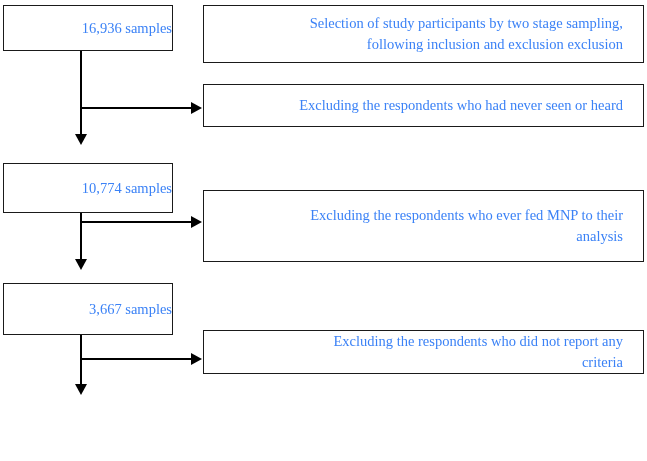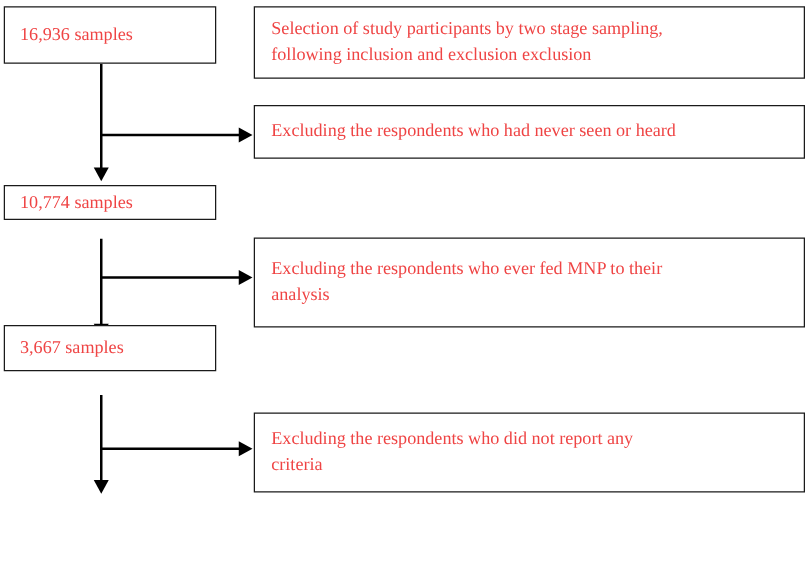--- a/index.html
+++ b/index.html
@@ -14,55 +14,56 @@
     background: #ffffff;
     font-family: "Liberation Serif", "DejaVu Serif", serif;
     overflow: hidden;
   }
 
   .node {
     position: absolute;
     box-sizing: border-box;
     border: 1.5px solid #1a1a1a;
     background: #ffffff;
-    color: #ef4444;
+    color: #3b82f6;
     display: flex;
     flex-direction: column;
     justify-content: center;
+    text-align: right;
   }
   .node .line {
     display: block;
     white-space: pre;
     line-height: 1.42;
   }
 
   
   .node.count {
     left: 3px;
     width: 170px;
     padding-left: 12px;
     font-size: 14.5px;
   }
   .node.count.n1 { top: 5px;   height: 46px; }
-  .node.count.n2 { top: 148px; height: 28px; }
-  .node.count.n3 { top: 260px; height: 37px; }
+  .node.count.n2 { top: 163px; height: 50px; }
+  .node.count.n3 { top: 283px; height: 52px; }
   .node.count.n4 { top: 398px; height: 58px; }
 
   
   .node.desc {
     left: 203px;
     width: 441px;
     padding-left: 13px;
-    padding-right: 4px;
+    padding-right: 20px;
     font-size: 14.5px;
   }
   .node.desc.d1 { top: 5px;   height: 58px; }
   .node.desc.d2 { top: 84px;  height: 43px; }
   .node.desc.d3 { top: 190px; height: 72px; }
-  .node.desc.d4 { top: 330px; height: 64px; }
+  .node.desc.d4 { top: 330px; height: 44px; }
 
   
   .connector {
     position: absolute;
     background: #000000;
   }
   .v-line { width: 2px; }
   .h-line { height: 2px; }
 
   .arrow-down {

